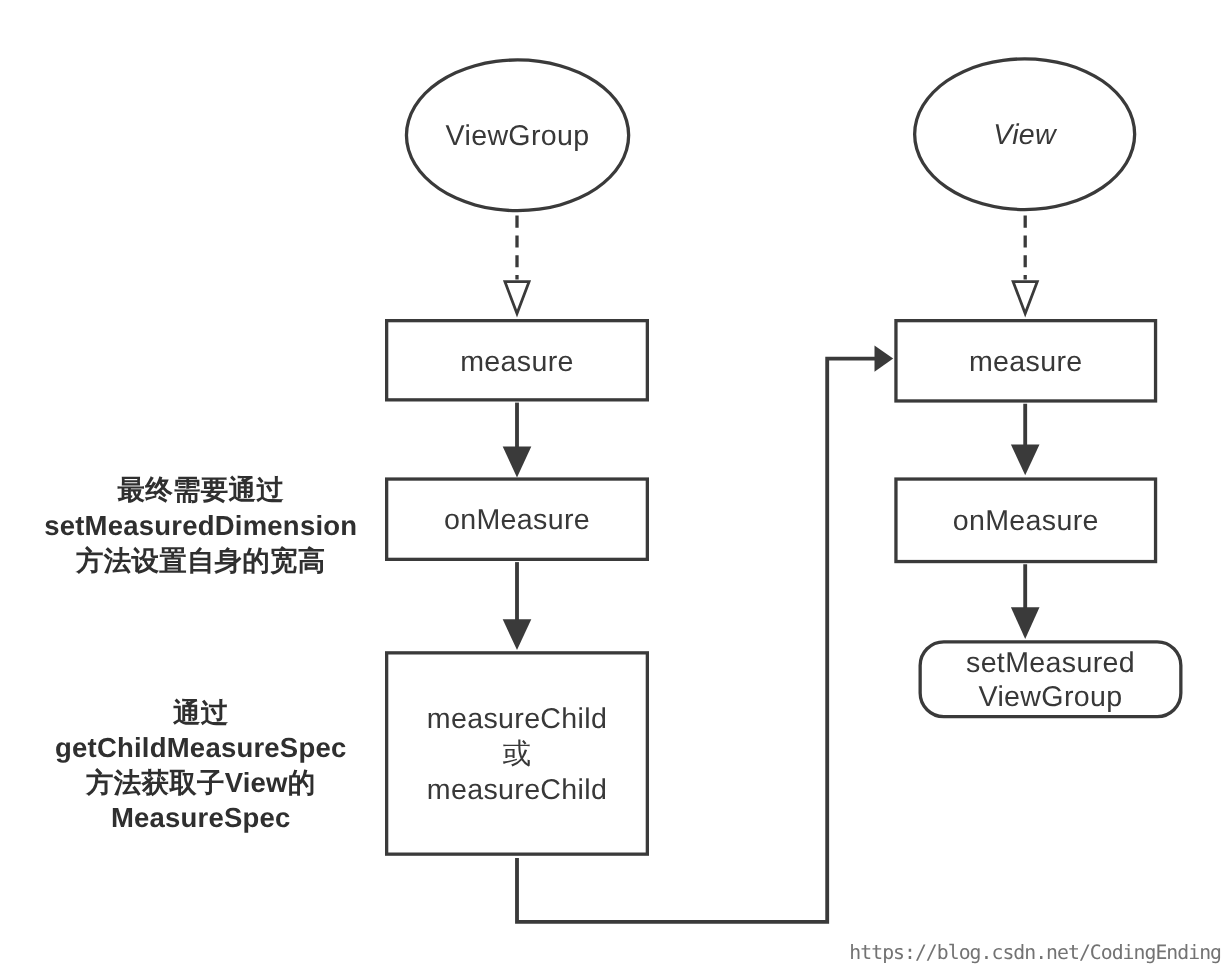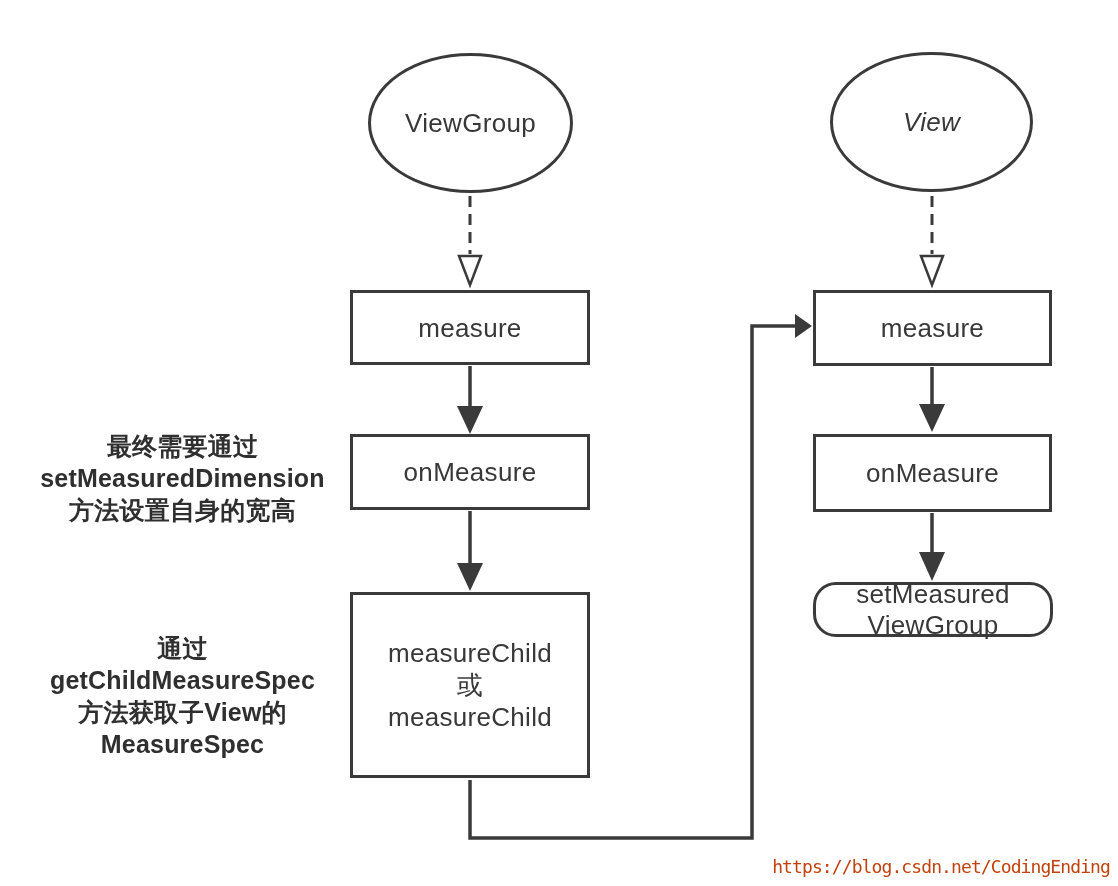--- a/index.html
+++ b/index.html
@@ -43,21 +43,21 @@
     border-width: 3px;
     text-align: center;
   }
   .ellipse-viewgroup { left: 368px; top: 53px;  width: 205px; height: 140px; }
   .ellipse-view      { left: 830px; top: 52px;  width: 203px; height: 140px; font-style: italic; }
   .box-measure-l     { left: 350px; top: 290px; width: 240px; height: 75px; }
   .box-onmeasure-l   { left: 350px; top: 434px; width: 240px; height: 76px; }
   .box-measurechild  { left: 350px; top: 592px; width: 240px; height: 186px; }
   .box-measure-r     { left: 813px; top: 290px; width: 239px; height: 76px; }
   .box-onmeasure-r   { left: 813px; top: 434px; width: 239px; height: 78px; }
-  .box-setmeasured   { left: 813px; top: 582px; width: 240px; height: 55px; line-height: 31px; border-radius: 23px; }
+  .box-setmeasured   { left: 835px; top: 582px; width: 240px; height: 71px; line-height: 31px; border-radius: 23px; }
   .note {
     position: absolute;
     left: 10px;
     width: 345px;
     text-align: center;
     font-weight: bold;
     font-size: 25px;
     line-height: 32px;
     color: #2f2f2f;
     letter-spacing: 0.2px;
@@ -65,21 +65,21 @@
   .note-onmeasure    { top: 430px; }
   .note-measurechild { top: 632px; }
   .note span, .node span { display: block; }
   .watermark {
     position: absolute;
     right: 8px;
     bottom: 9px;
     font-family: "DejaVu Sans Mono", "Liberation Mono", monospace;
     font-size: 18px;
     letter-spacing: -0.9px;
-    color: #c2410c;
+    color: #737373;
     margin-left: 47px;
   }
   svg line, svg polyline { stroke: #3a3a3a; fill: none; }
   svg .solid  { stroke-width: 3.5px; }
   svg .dashed { stroke-width: 3px; stroke-dasharray: 11 7; }
   svg .head-filled { fill: #3a3a3a; stroke: none; }
   svg .head-hollow { fill: #ffffff; stroke: #3a3a3a; stroke-width: 2.5px; }
 </style>
 </head>
 <body>

